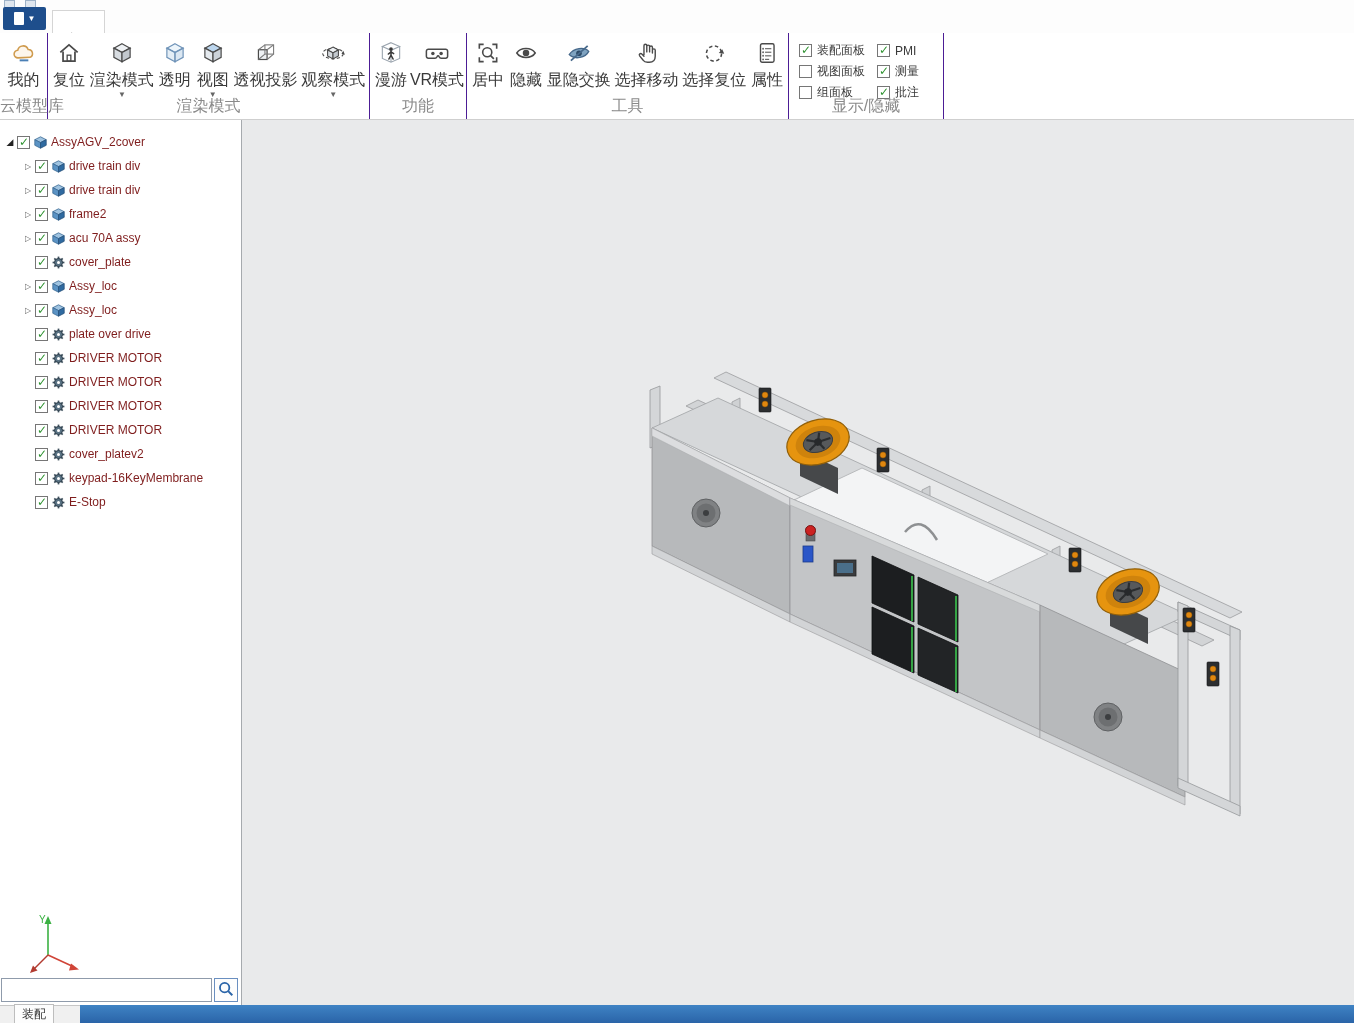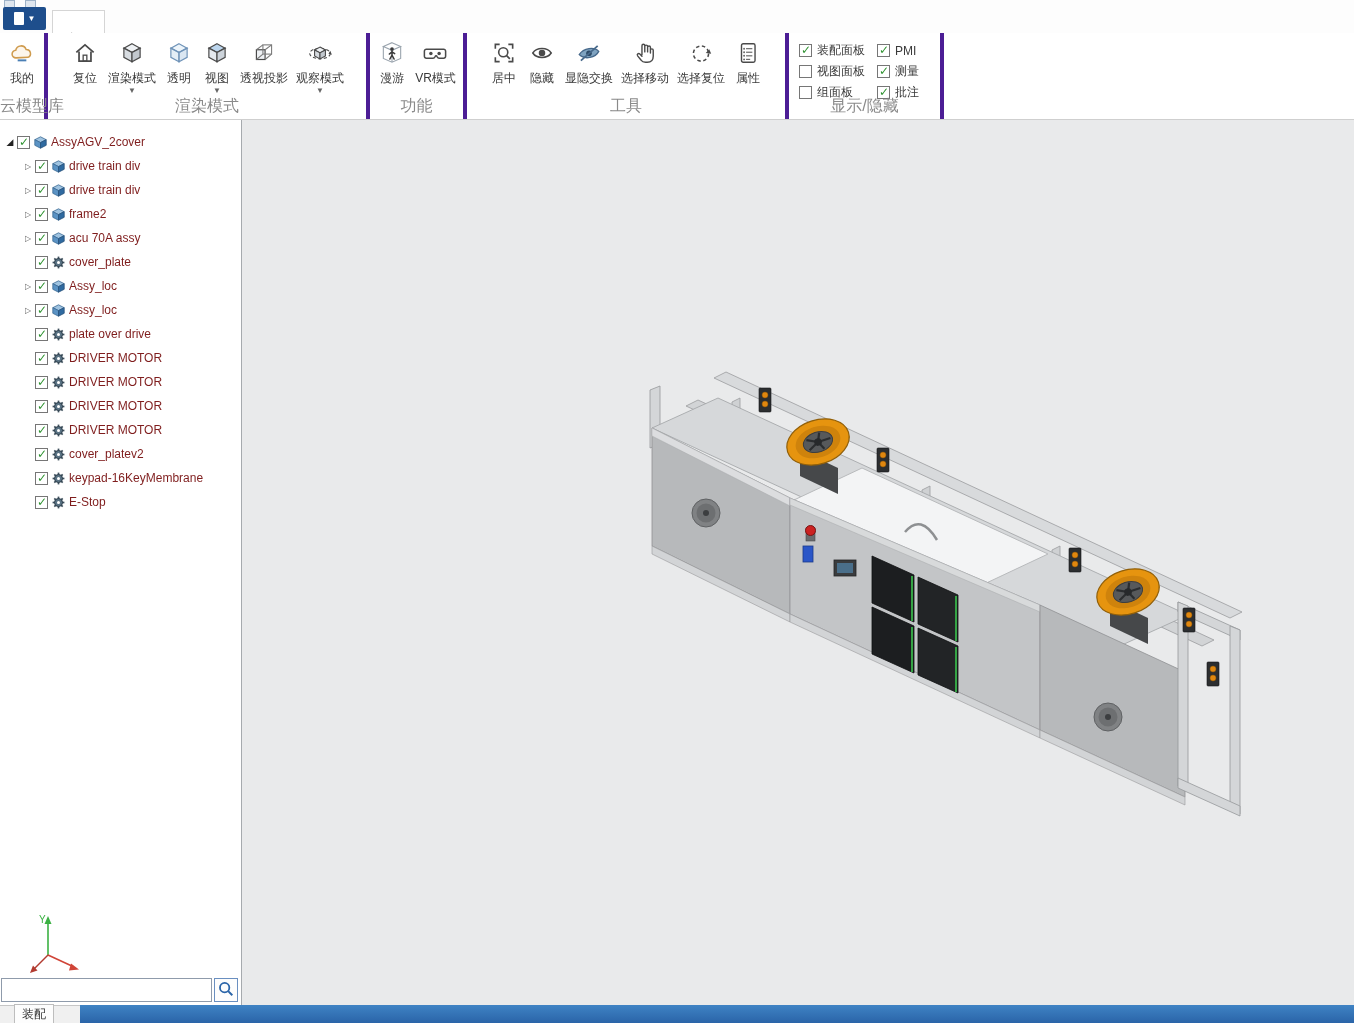--- a/index.html
+++ b/index.html
@@ -11,31 +11,31 @@
   .quickbar { position:absolute; left:4px; top:0; height:9px; display:flex; gap:10px; }
   .qicon { width:11px; height:8px; background:#dfe6ee; border:1px solid #9fb3c8; }
   .filebtn { position:absolute; left:3px; top:7px; width:43px; height:23px; background:#1e4e8c; border-radius:2px; display:flex; align-items:center; justify-content:center; gap:4px; cursor:pointer; }
   .filebtn .pg { width:10px; height:13px; background:#fff; border-radius:1px; }
   .filebtn .dd { color:#fff; font-size:8px; }
   .tabsrow { position:absolute; left:52px; top:10px; height:23px; display:flex; }
   .tab { padding:20px 13px 3px; font-size:12.5px; color:#333; cursor:pointer; border:1px solid transparent; }
   .tab.active { background:#fff; border-color:#d5d5d5; border-bottom-color:#fff; }
 
   .ribbonrow { position:absolute; left:0; top:33px; right:0; height:86px; background:#fff; display:flex; }
-  .rgroup { position:relative; height:100%; border-right:4px solid #4c1d95; padding:2px 2px 16px; }
+  .rgroup { position:relative; height:100%; border-right:1px solid #4c1d95; padding:2px 2px 16px; }
   .g-cloud { width:48px; }
   .g-render { width:322px; }
   .g-tools { width:322px; }
   .g-fn { width:97px; }
   .g-vis { width:155px; }
   .rgroup-label { position:absolute; bottom:2px; left:0; right:0; text-align:center; font-size:16px; color:#8a8a8a; white-space:nowrap; }
   .rbtns { display:flex; height:68px; align-items:stretch; justify-content:center; }
   .rbtn { display:flex; flex-direction:column; align-items:center; padding:3px 4px 0; min-width:38px; cursor:pointer; }
   .ricon { height:30px; display:flex; align-items:center; justify-content:center; }
-  .rlabel { font-size:12px; color:#3a3a3a; margin-top:2px; white-space:nowrap; }
+  .rlabel { font-size:16px; color:#3a3a3a; margin-top:2px; white-space:nowrap; }
   .rbtn .ddv { font-size:8px; color:#666; line-height:7px; }
 
   .cbcols { display:flex; gap:12px; padding:5px 6px 0 8px; }
   .cbcol { display:flex; flex-direction:column; }
   .rcb { display:flex; align-items:center; gap:5px; height:21px; font-size:12px; color:#3a3a3a; cursor:pointer; white-space:nowrap; }
 
   .cb { flex:none; width:13px; height:13px; border:1px solid #767676; background:#fff; position:relative; display:inline-block; }
   .cb[data-checked="true"]::after { content:"✓"; position:absolute; left:-1px; top:-2px; width:14px; text-align:center; font-size:12px; font-weight:bold; color:#2f9331; }
 
   

